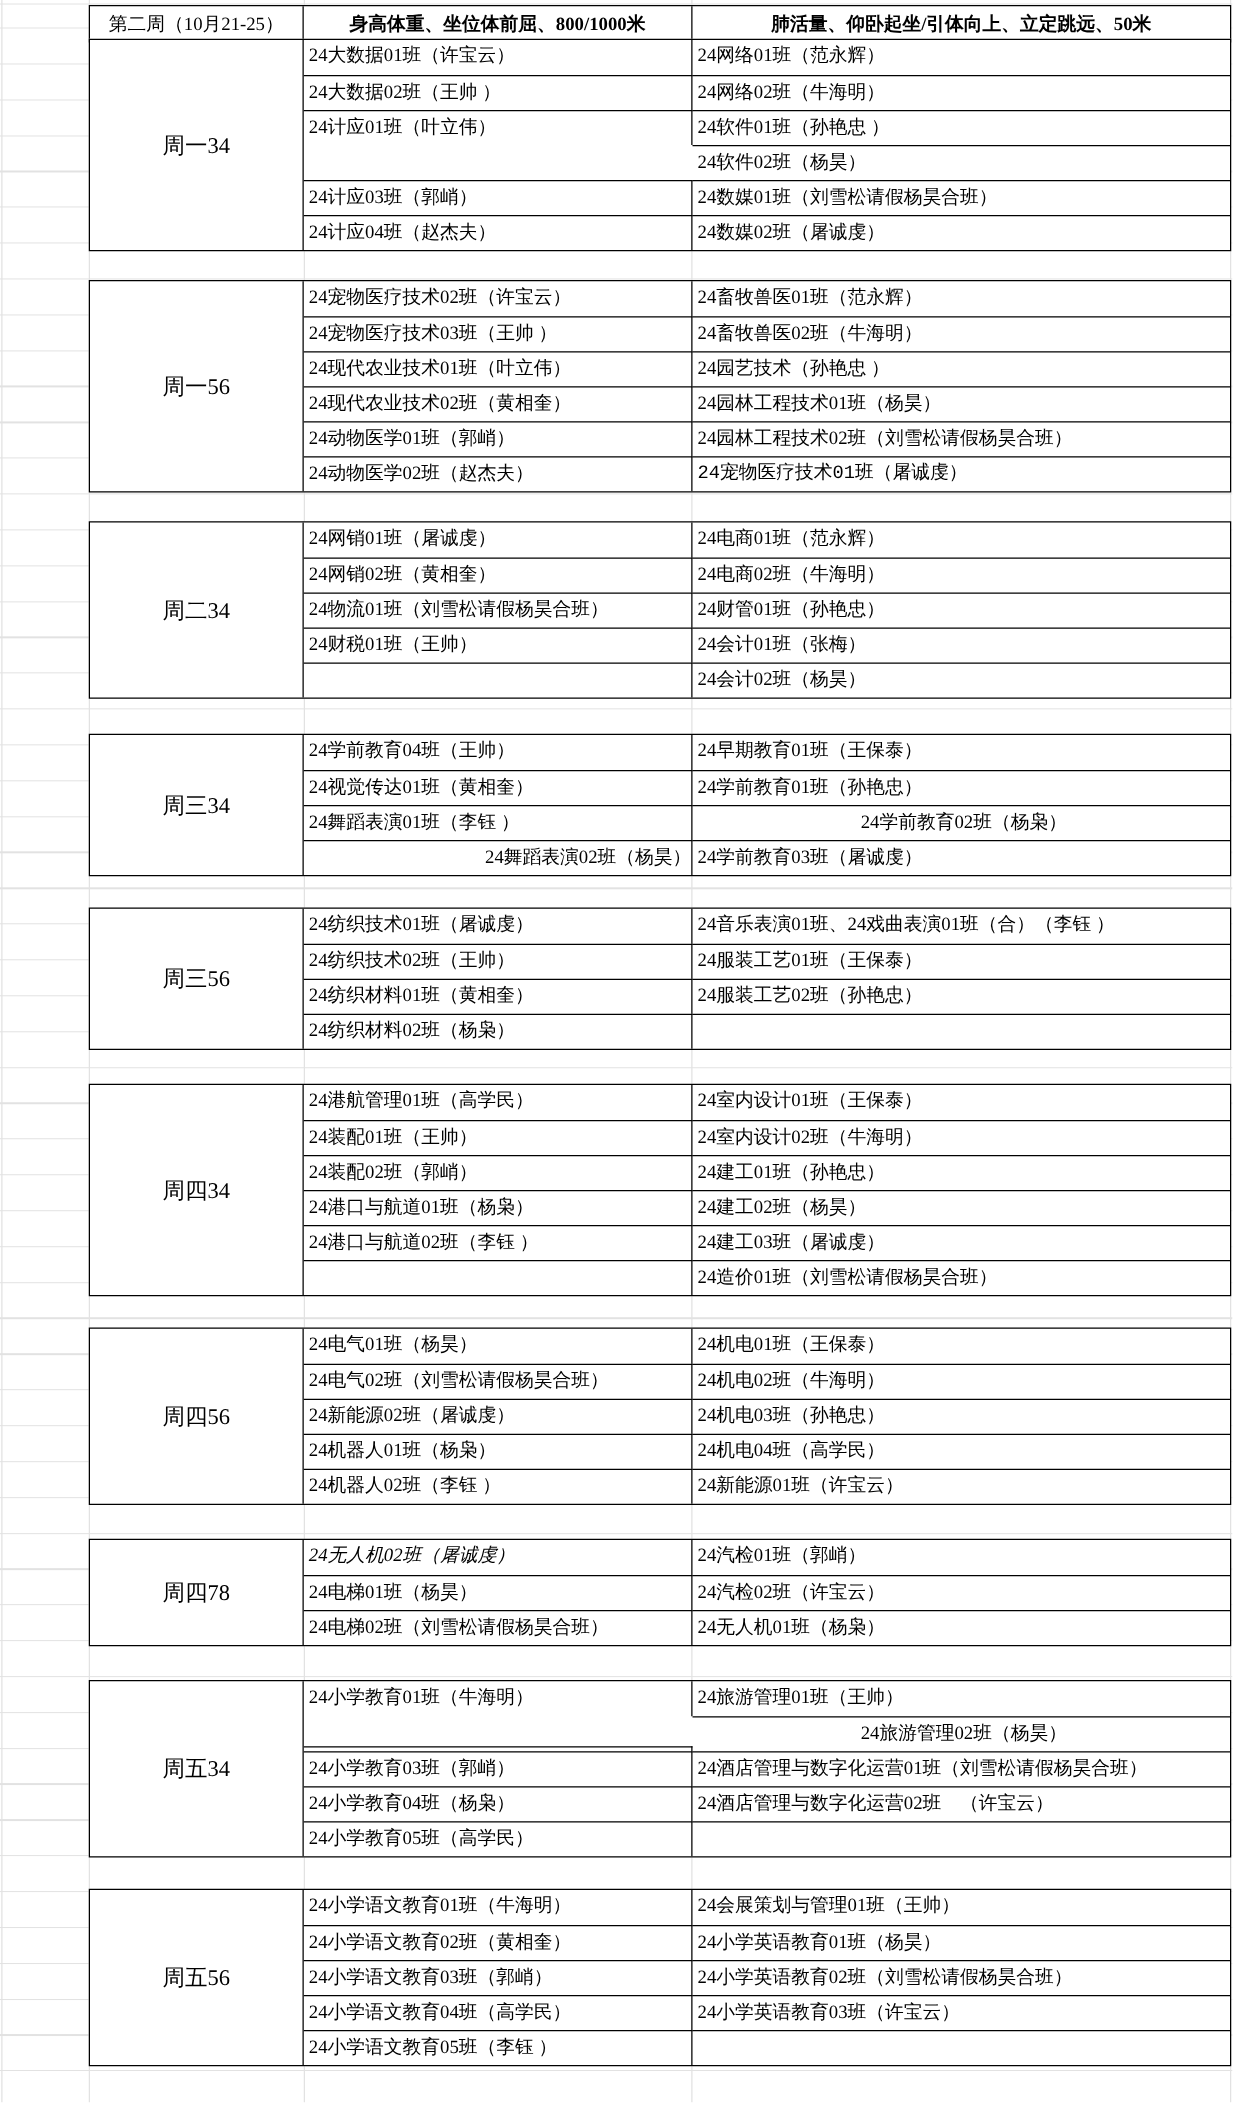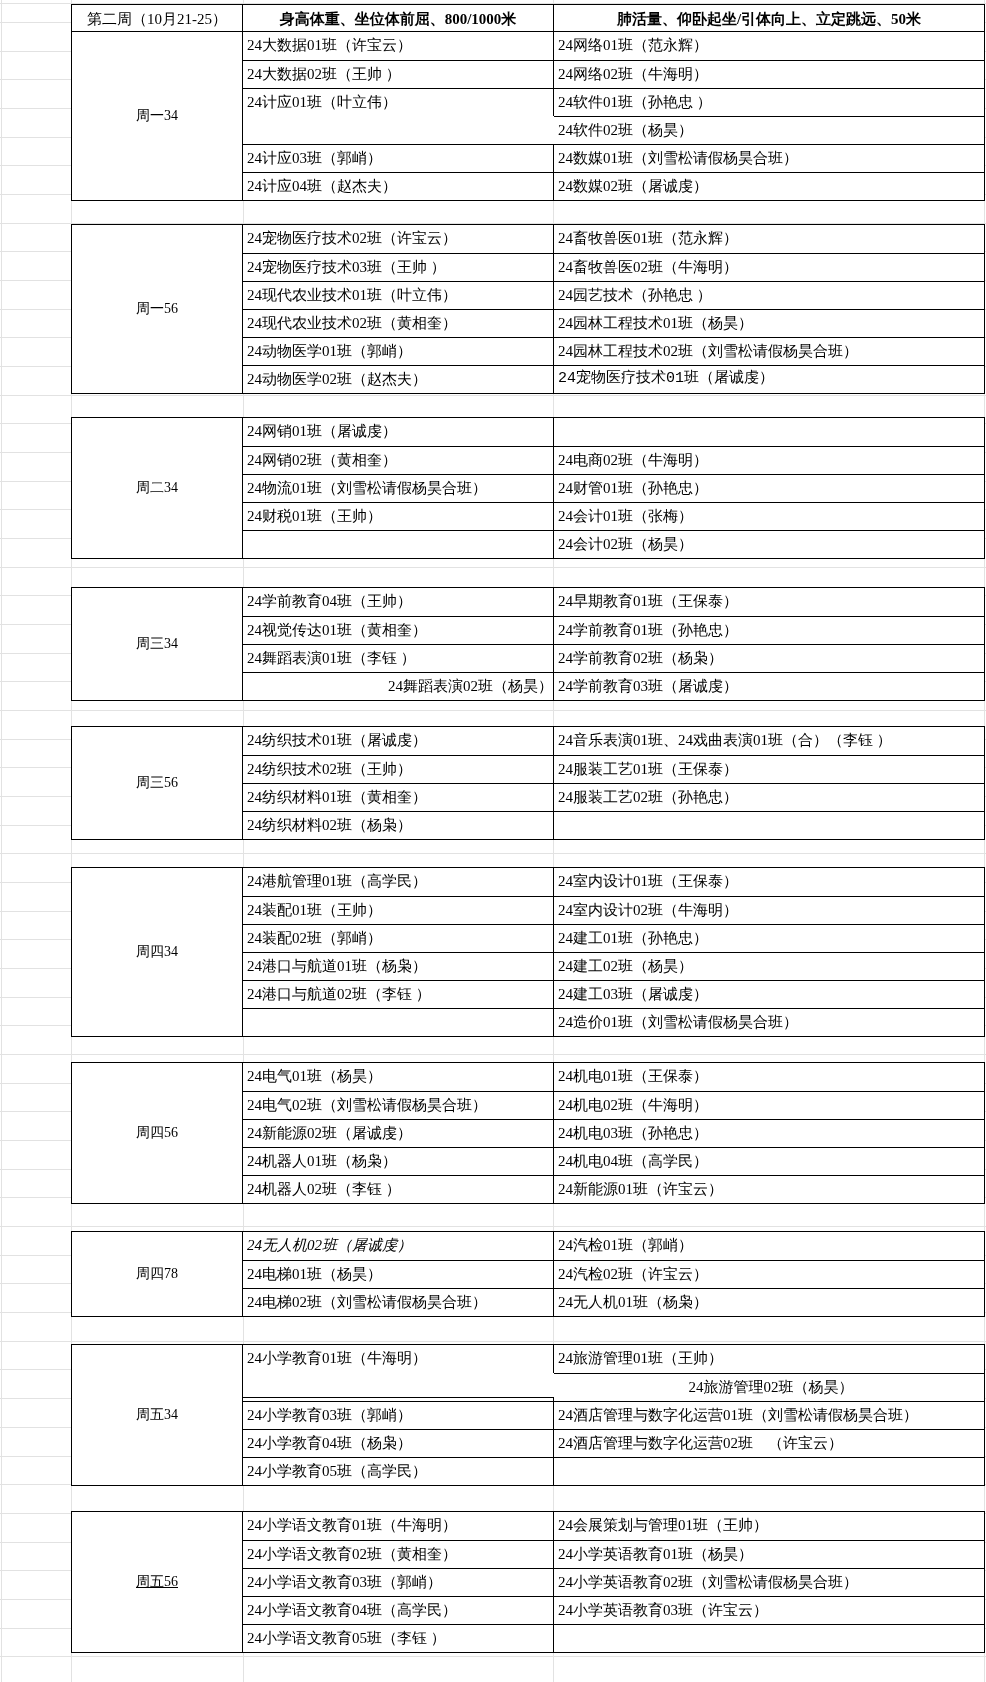--- a/index.html
+++ b/index.html
@@ -21,21 +21,21 @@
     border:1.5px solid #000;box-sizing:border-box;
     display:grid;grid-template-columns:171px 311px 1fr;grid-auto-rows:28px;
   }
   .hcell{
     display:flex;align-items:center;justify-content:center;
     font-size:15px;white-space:nowrap;overflow:hidden;
   }
   .hcell.bold{font-weight:bold;}
   .label-cell{
     grid-column:1;display:flex;align-items:center;justify-content:center;
-    border-right:1.5px solid #000;font-size:14px;white-space:nowrap;
+    border-right:1.5px solid #000;font-size:18px;white-space:nowrap;
   }
   .cell{
     font-size:15px;line-height:26px;padding-left:4px;
     white-space:nowrap;overflow:hidden;box-sizing:border-box;
   }
   .c1{grid-column:1;border-right:1.5px solid #000;}
   .c2{grid-column:2;border-right:1.5px solid #000;}
   .c3{grid-column:3;}
   .bt{border-top:1.5px solid #000;}
 </style>
@@ -81,37 +81,38 @@
       <div class="cell c2 bt" style="grid-row: 4;">24现代农业技术02班（黄相奎）</div>
       <div class="cell c3 bt" style="grid-row: 4;">24园林工程技术01班（杨昊）</div>
       <div class="cell c2 bt" style="grid-row: 5;">24动物医学01班（郭峭）</div>
       <div class="cell c3 bt" style="grid-row: 5;">24园林工程技术02班（刘雪松请假杨昊合班）</div>
       <div class="cell c2 bt" style="grid-row: 6;">24动物医学02班（赵杰夫）</div>
       <div class="cell c3 bt" style="grid-row: 6; font-family: Liberation Mono, monospace;">24宠物医疗技术01班（屠诚虔）</div>
     </div>
     <div class="block" style="top: 417px;">
       <div class="label-cell" style="grid-row: 1 / span 5;">周二34</div>
       <div class="cell c2" style="grid-row: 1;">24网销01班（屠诚虔）</div>
+      <div class="cell c3" style="grid-row: 1;">24电商01班（范永辉）</div>
       <div class="cell c2 bt" style="grid-row: 2;">24网销02班（黄相奎）</div>
       <div class="cell c3 bt" style="grid-row: 2;">24电商02班（牛海明）</div>
       <div class="cell c2 bt" style="grid-row: 3;">24物流01班（刘雪松请假杨昊合班）</div>
       <div class="cell c3 bt" style="grid-row: 3;">24财管01班（孙艳忠）</div>
       <div class="cell c2 bt" style="grid-row: 4;">24财税01班（王帅）</div>
       <div class="cell c3 bt" style="grid-row: 4;">24会计01班（张梅）</div>
       <div class="cell c2 bt" style="grid-row: 5;"></div>
       <div class="cell c3 bt" style="grid-row: 5;">24会计02班（杨昊）</div>
     </div>
     <div class="block" style="top: 587px;">
       <div class="label-cell" style="grid-row: 1 / span 4;">周三34</div>
       <div class="cell c2" style="grid-row: 1;">24学前教育04班（王帅）</div>
       <div class="cell c3" style="grid-row: 1;">24早期教育01班（王保泰）</div>
       <div class="cell c2 bt" style="grid-row: 2;">24视觉传达01班（黄相奎）</div>
       <div class="cell c3 bt" style="grid-row: 2;">24学前教育01班（孙艳忠）</div>
       <div class="cell c2 bt" style="grid-row: 3;">24舞蹈表演01班（李钰 ）</div>
-      <div class="cell c3 bt" style="grid-row: 3;">24学前教育02班（杨枭）</div>
+      <div class="cell c3 bt" style="grid-row: 3; text-align: center;">24学前教育02班（杨枭）</div>
       <div class="cell c2 bt" style="grid-row: 4; text-align: right;">24舞蹈表演02班（杨昊）</div>
       <div class="cell c3 bt" style="grid-row: 4;">24学前教育03班（屠诚虔）</div>
     </div>
     <div class="block" style="top: 726px;">
       <div class="label-cell" style="grid-row: 1 / span 4;">周三56</div>
       <div class="cell c2" style="grid-row: 1;">24纺织技术01班（屠诚虔）</div>
       <div class="cell c3" style="grid-row: 1;">24音乐表演01班、24戏曲表演01班（合）（李钰 ）</div>
       <div class="cell c2 bt" style="grid-row: 2;">24纺织技术02班（王帅）</div>
       <div class="cell c3 bt" style="grid-row: 2;">24服装工艺01班（王保泰）</div>
       <div class="cell c2 bt" style="grid-row: 3;">24纺织材料01班（黄相奎）</div>
@@ -163,21 +164,21 @@
       <div class="cell c2 bt" style="grid-row: 2; margin-top: 24px;">24小学教育02班（黄相奎）</div>
       <div class="cell c3 bt" style="grid-row: 2; text-align: center;">24旅游管理02班（杨昊）</div>
       <div class="cell c2 bt" style="grid-row: 3;">24小学教育03班（郭峭）</div>
       <div class="cell c3 bt" style="grid-row: 3;">24酒店管理与数字化运营01班（刘雪松请假杨昊合班）</div>
       <div class="cell c2 bt" style="grid-row: 4;">24小学教育04班（杨枭）</div>
       <div class="cell c3 bt" style="grid-row: 4;">24酒店管理与数字化运营02班　（许宝云）</div>
       <div class="cell c2 bt" style="grid-row: 5;">24小学教育05班（高学民）</div>
       <div class="cell c3 bt" style="grid-row: 5;"></div>
     </div>
     <div class="block" style="top: 1511px;">
-      <div class="label-cell" style="grid-row: 1 / span 5; text-decoration: underline;">周五56</div>
+      <div class="label-cell" style="grid-row: 1 / span 5;">周五56</div>
       <div class="cell c2" style="grid-row: 1;">24小学语文教育01班（牛海明）</div>
       <div class="cell c3" style="grid-row: 1;">24会展策划与管理01班（王帅）</div>
       <div class="cell c2 bt" style="grid-row: 2;">24小学语文教育02班（黄相奎）</div>
       <div class="cell c3 bt" style="grid-row: 2;">24小学英语教育01班（杨昊）</div>
       <div class="cell c2 bt" style="grid-row: 3;">24小学语文教育03班（郭峭）</div>
       <div class="cell c3 bt" style="grid-row: 3;">24小学英语教育02班（刘雪松请假杨昊合班）</div>
       <div class="cell c2 bt" style="grid-row: 4;">24小学语文教育04班（高学民）</div>
       <div class="cell c3 bt" style="grid-row: 4;">24小学英语教育03班（许宝云）</div>
       <div class="cell c2 bt" style="grid-row: 5;">24小学语文教育05班（李钰 ）</div>
       <div class="cell c3 bt" style="grid-row: 5;"></div>

